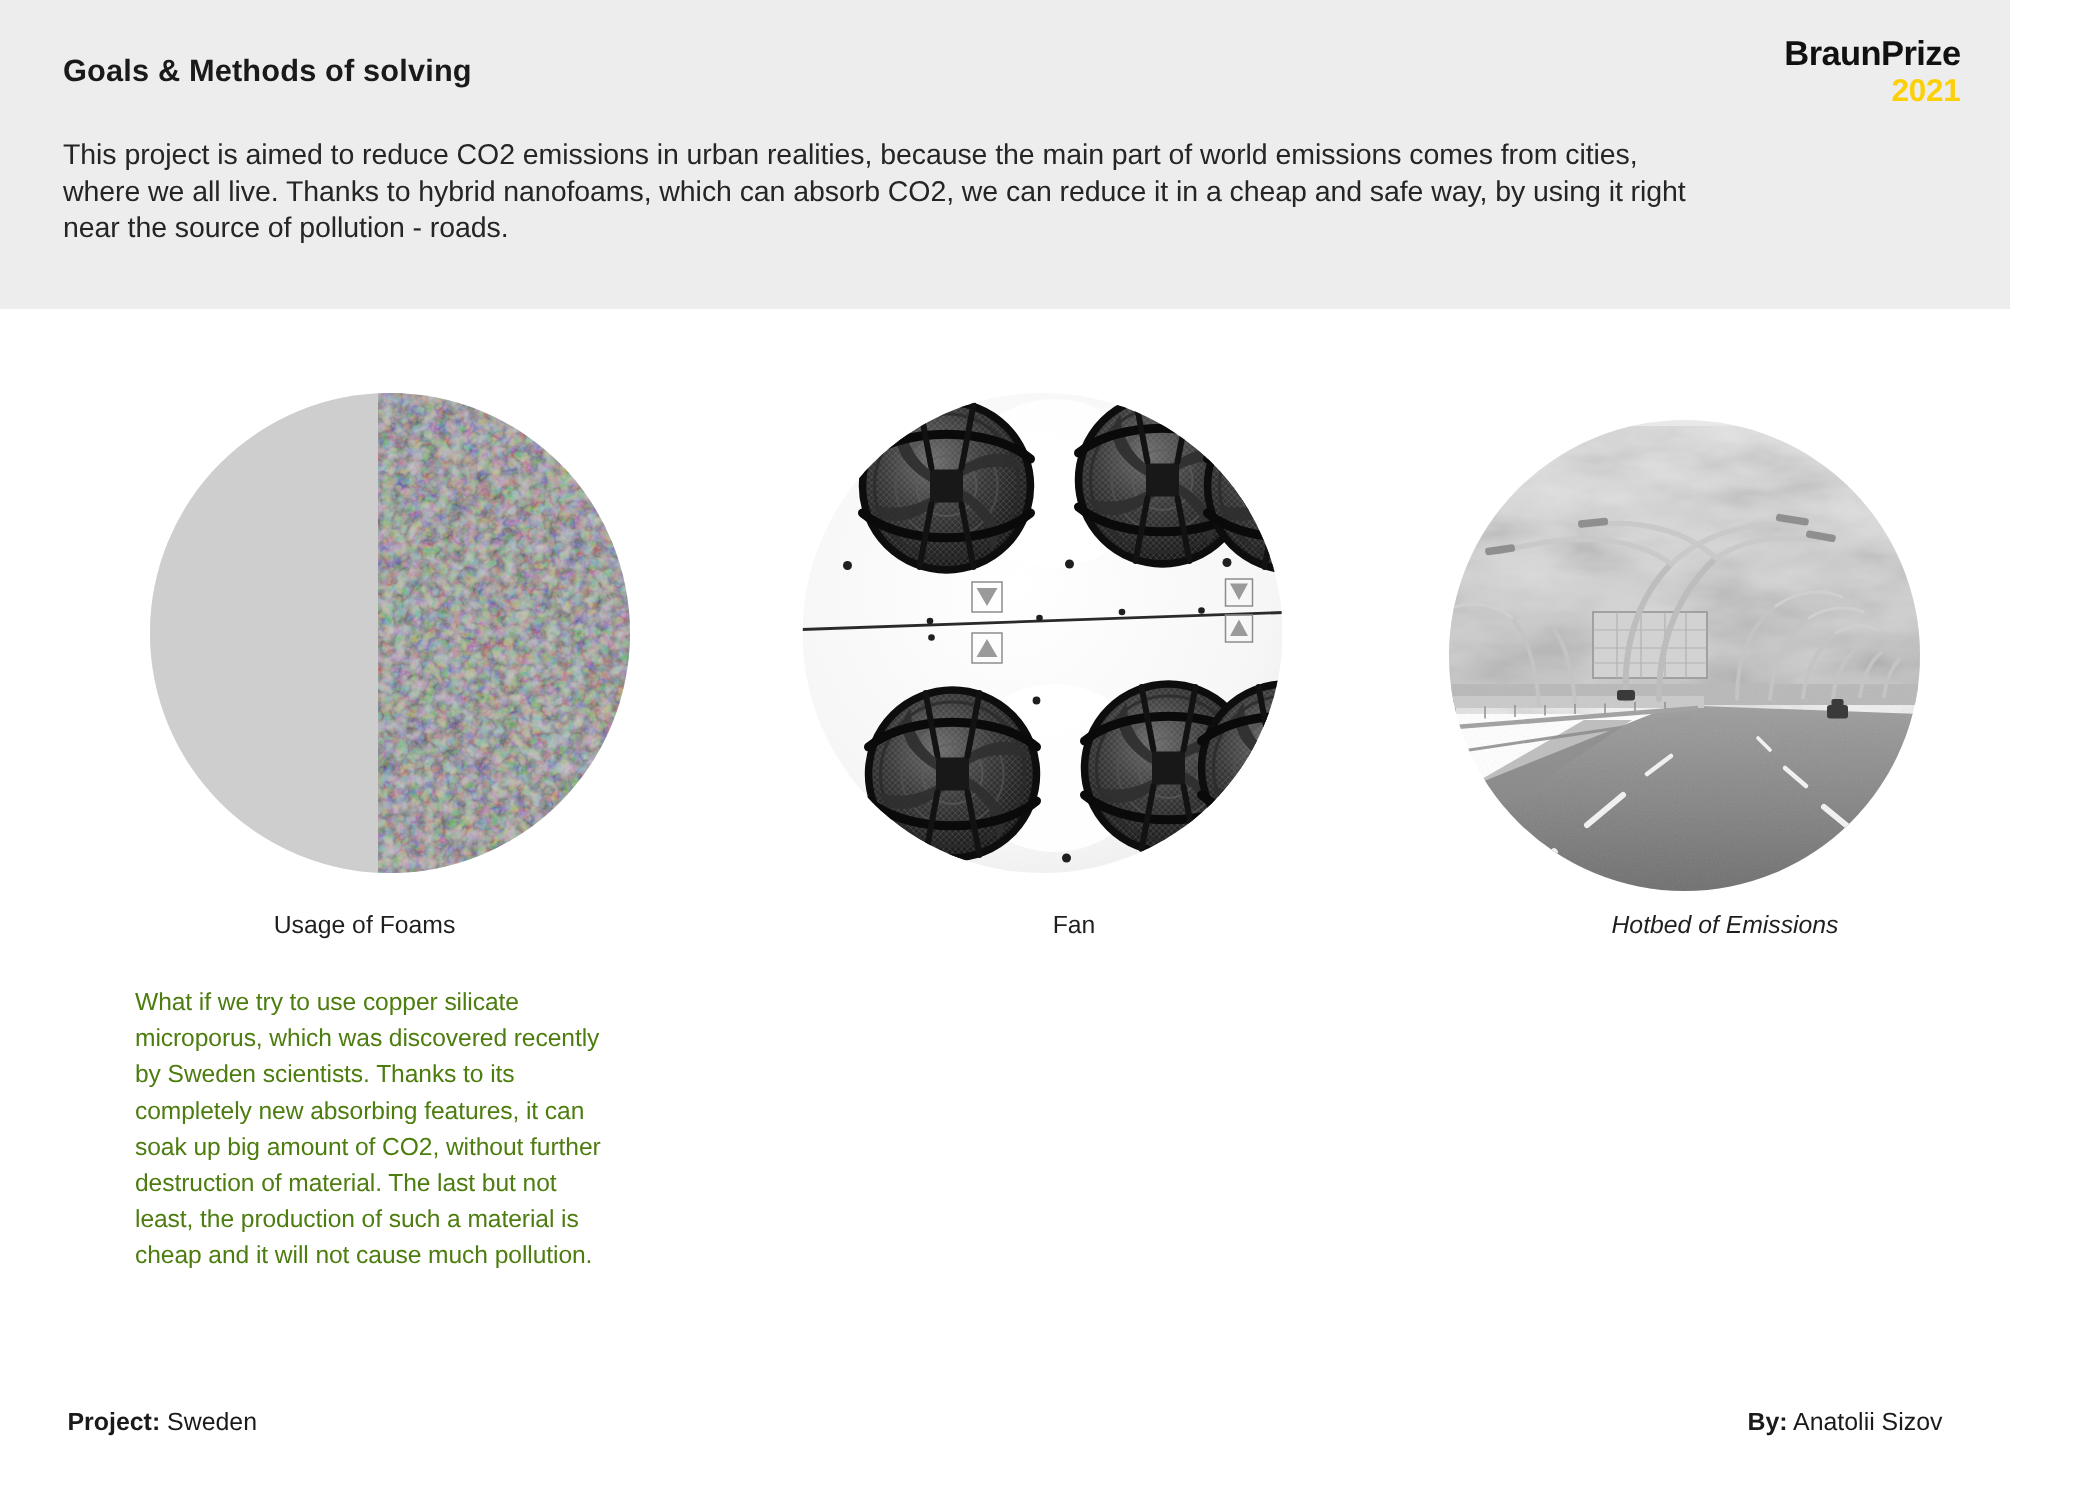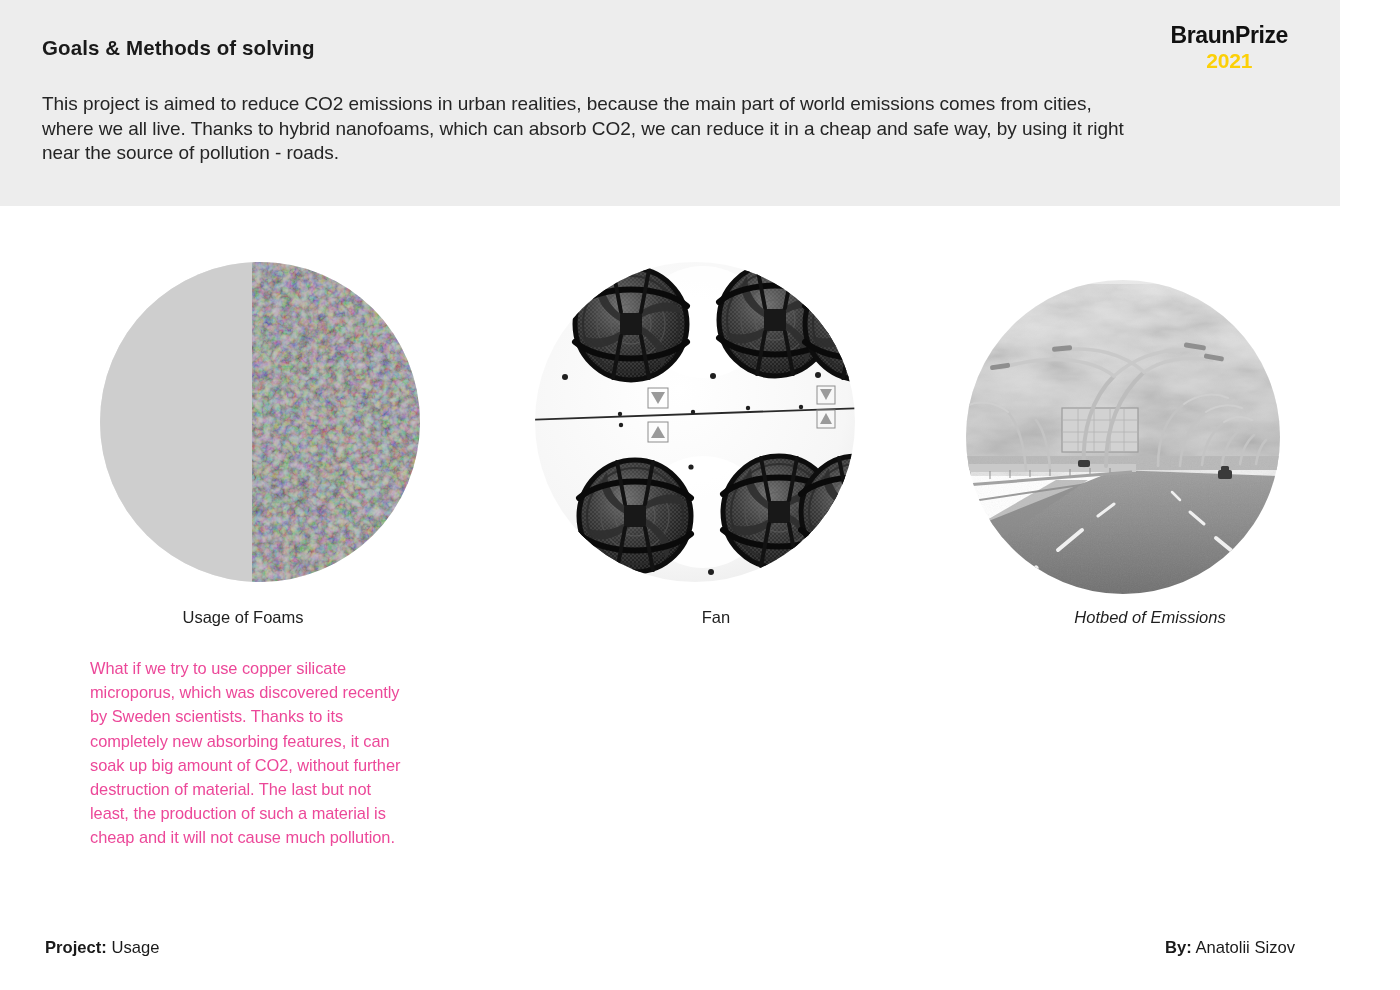--- a/index.html
+++ b/index.html
@@ -46,23 +46,23 @@
     width: 1095px;
     font-size: 19px;
     line-height: 24.5px;
     color: #252525;
     letter-spacing: -0.05px;
   }
 
   
   .logo {
     position: absolute;
-    right: 52px;
+    right: 33px;
     top: 24px;
-    text-align: center;
+    text-align: right;
     line-height: 1;
   }
   .logo-main {
     display: block;
     font-size: 23px;
     font-weight: bold;
     color: #111111;
     letter-spacing: -0.4px;
   }
   .logo-year {
@@ -111,21 +111,21 @@
   }
   .cap-1 { left: 33px; }
   .cap-2 { left: 506px; text-align: center; }
   .cap-3 { left: 940px; font-style: italic; }
 
   .body-text {
     position: absolute;
     top: 656px;
     font-size: 16.4px;
     line-height: 24.2px;
-    color: #ec4899;
+    color: #4d7c0f;
     letter-spacing: -0.05px;
   }
   .body-1 { left: 90px;  width: 318px; }
   .body-2 { left: 546px; width: 330px; }
   .body-3 { left: 976px; width: 316px; }
 
   
   .footer-left {
     position: absolute;
     left: 45px;
@@ -409,20 +409,20 @@
 
           <path d="M0 252 L90 200 L122 200 L0 282 Z" fill="#8d8d8d" opacity="0.55"></path>
         </svg>
       </div>
     </div>
   </div>
 
   <div class="caption cap-3">Hotbed of Emissions</div>
 
   <div class="footer-left">
-    <span class="footer-label">Project:</span><span class="footer-value"> Usage</span>
+    <span class="footer-label">Project:</span><span class="footer-value"> Sweden</span>
   </div>
 
   <div class="footer-right">
     <span class="footer-label">By:</span><span class="footer-value"> Anatolii Sizov</span>
   </div>
 
 </div>
 
 </body></html>

